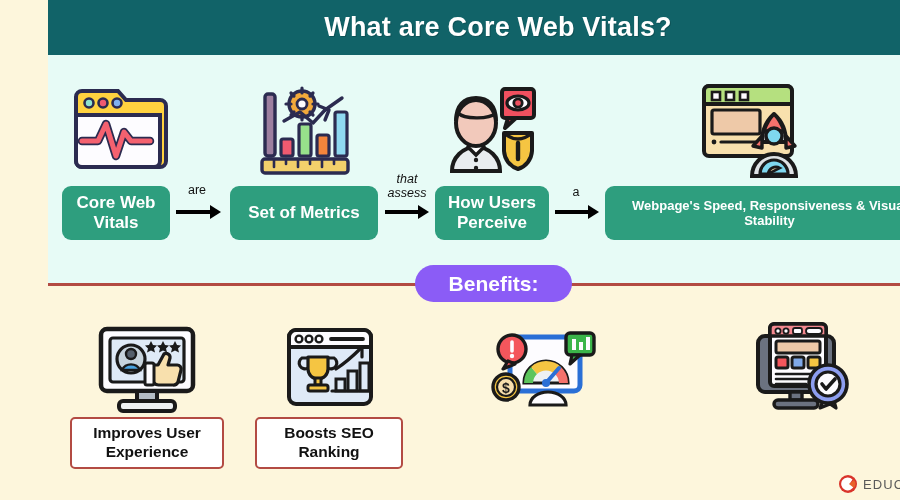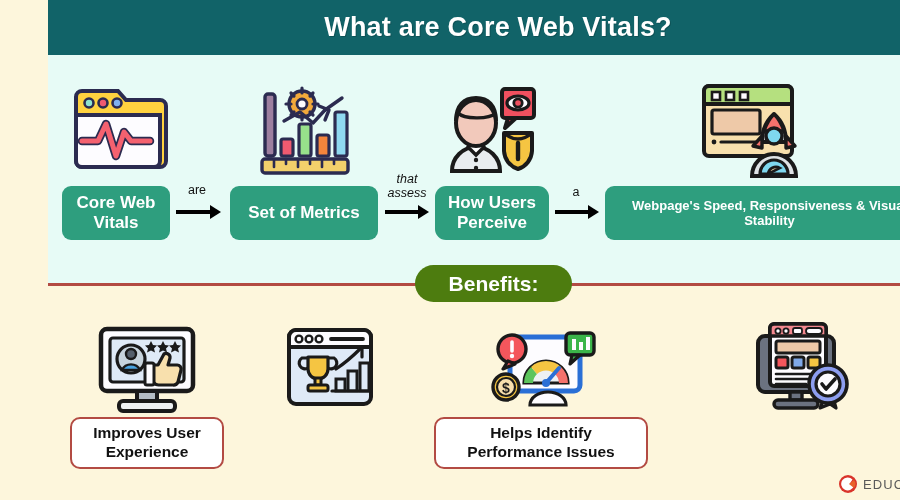--- a/index.html
+++ b/index.html
@@ -98,40 +98,40 @@
     border-top: 7px solid transparent;
     border-bottom: 7px solid transparent;
     border-left: 11px solid #000000;
   }
 
   
   .benefits-pill {
     position: absolute;
     left: 367px; top: 265px;
     width: 157px; height: 37px;
-    background: #4d7c0f;
+    background: #8b5cf6;
     border-radius: 19px;
     display: flex;
     align-items: center;
     justify-content: center;
     z-index: 5;
   }
   .benefits-pill span {
     color: #ffffff;
     font-size: 21px;
     font-weight: bold;
   }
 
   
   .benefit-icon { position: absolute; }
   .benefit-box {
     position: absolute;
     background: #ffffff;
     border: 2.5px solid #b34b43;
-    border-radius: 10px;
+    border-radius: 5px;
     display: flex;
     align-items: center;
     justify-content: center;
     text-align: center;
     color: #111111;
     font-size: 15.5px;
     font-weight: bold;
     line-height: 1.2;
     box-sizing: border-box;
     padding: 4px 7px;
@@ -250,21 +250,21 @@
       <circle cx="76" cy="56" r="8" fill="#7fd8ef" stroke="#1a1a1a" stroke-width="3.4"></circle>
       <path d="M64 56 l-9 10 l9 2 Z" fill="#f4726c" stroke="#1a1a1a" stroke-width="3.4" stroke-linejoin="round"></path>
       <path d="M88 56 l9 10 l-9 2 Z" fill="#f4726c" stroke="#1a1a1a" stroke-width="3.4" stroke-linejoin="round"></path>
     </svg>
   </div>
 
   <div class="flow-box" style="left:182px; top:186px; width:148px; height:54px; font-size:17px;">Set of Metrics</div>
 
   <div class="flow-box" style="left:14px; top:186px; width:108px; height:54px; font-size:17px;">Core Web Vitals</div>
 
-  <div class="flow-box" style="left:387px; top:186px; width:114px; height:54px; font-size:17px;border-radius:11px;">How Users Perceive</div>
+  <div class="flow-box" style="left:387px; top:186px; width:114px; height:54px; font-size:17px;">How Users Perceive</div>
 
   <div class="flow-box" style="left:557px; top:186px; width:329px; height:54px; font-size:13px;">Webpage's Speed, Responsiveness &amp; Visual Stability</div>
 
   <div class="flow-label" style="left:126px; top:184px; width:46px;">are</div>
   <div class="arrow" style="left:128px; top:205px;">
     <div class="shaft" style="width:34px;"></div>
       <div class="head"></div>
   </div>
 
   <div class="flow-label" style="left:333px; top:173px; width:52px;font-style:italic;">that assess</div>
@@ -371,22 +371,22 @@
       </g>
       <path d="M78 76 l-6 14 l10 -4 l6 4 l-4 -14 Z" fill="#fdfcff" stroke="#1a1a1a" stroke-width="3.2" stroke-linejoin="round"></path>
       <circle cx="80" cy="66" r="19" fill="#8d9ef0" stroke="#1a1a1a" stroke-width="3.6"></circle>
       <circle cx="80" cy="66" r="12" fill="#fdfcff" stroke="#1a1a1a" stroke-width="3.2"></circle>
       <path d="M74 66 l4 5 l9 -10" fill="none" stroke="#1a1a1a" stroke-width="3.6" stroke-linecap="round" stroke-linejoin="round"></path>
     </svg>
   </div>
 
   <div class="benefit-box" style="left:22px; top:417px; width:154px; height:52px;">Improves User Experience</div>
 
-
-  <div class="benefit-box" style="left:386px; top:417px; width:214px; height:52px;">Helps Identify Performance Issues</div>
+  <div class="benefit-box" style="left:207px; top:417px; width:148px; height:52px;">Boosts SEO Ranking</div>
+
 
 
   <div class="educba-logo">
     <svg width="20" height="20" viewBox="0 0 20 20">
       <circle cx="10" cy="10" r="9" fill="#d9342b"></circle>
       <path d="M14.5 5.5 a6.5 6.5 0 1 0 1.5 6 l-4.5 -1.5 Z" fill="#ffffff"></path>
       <path d="M11 10 l5 -4 a6.5 6.5 0 0 1 0 8 Z" fill="#e8622a"></path>
     </svg>
     <span class="educba-text">EDUCBA</span>
   </div>

